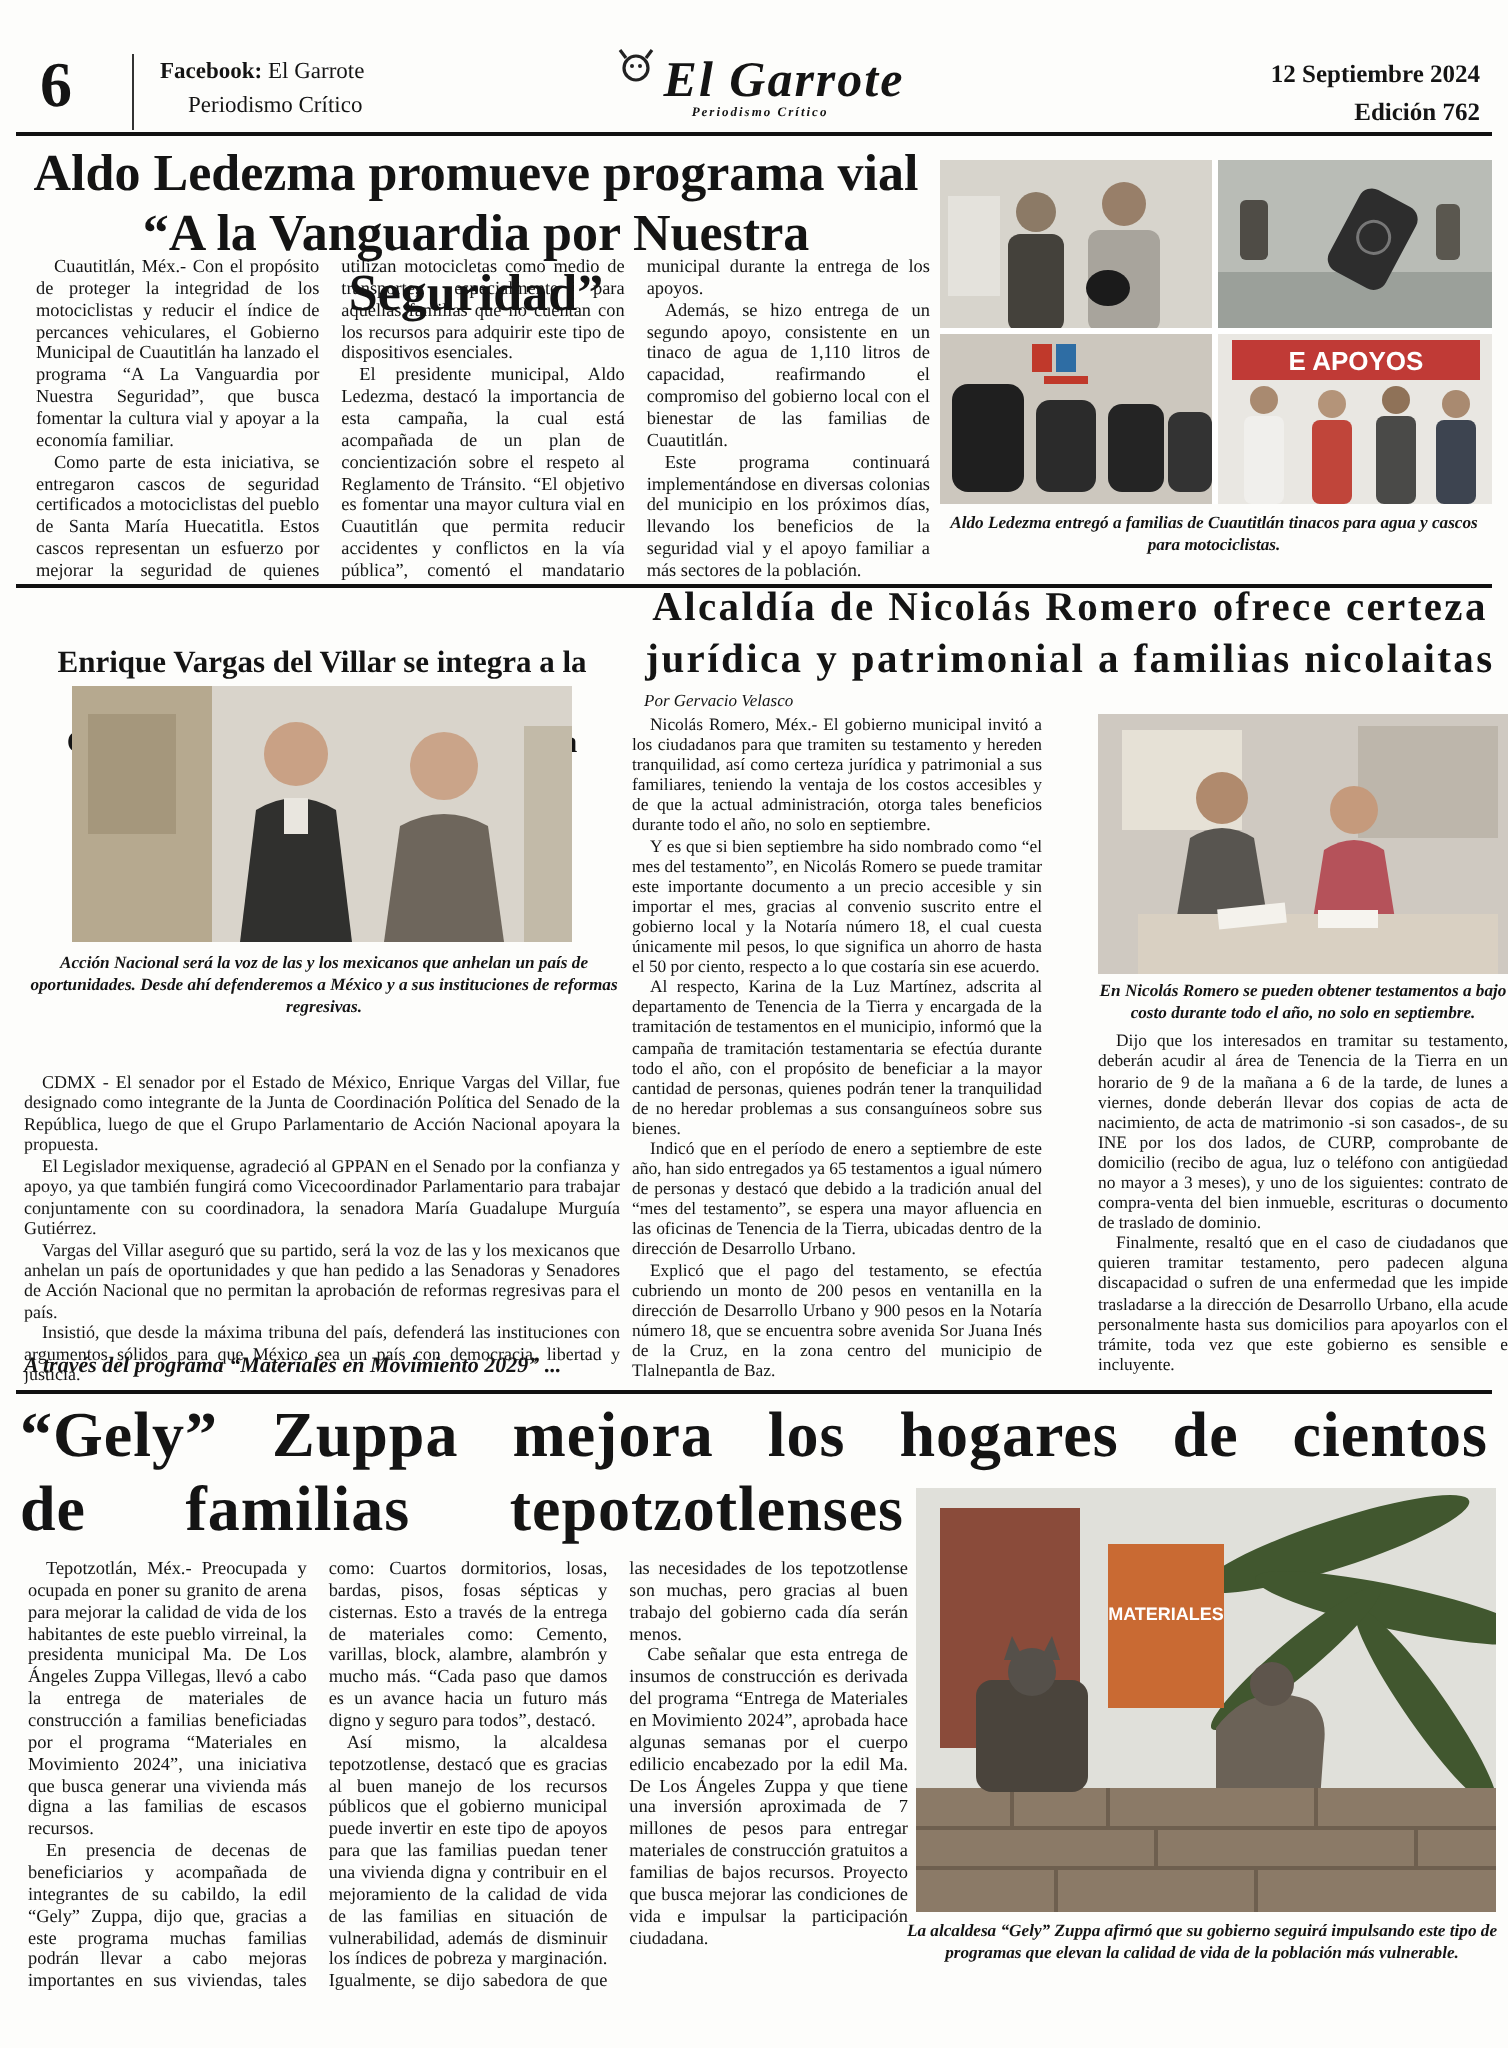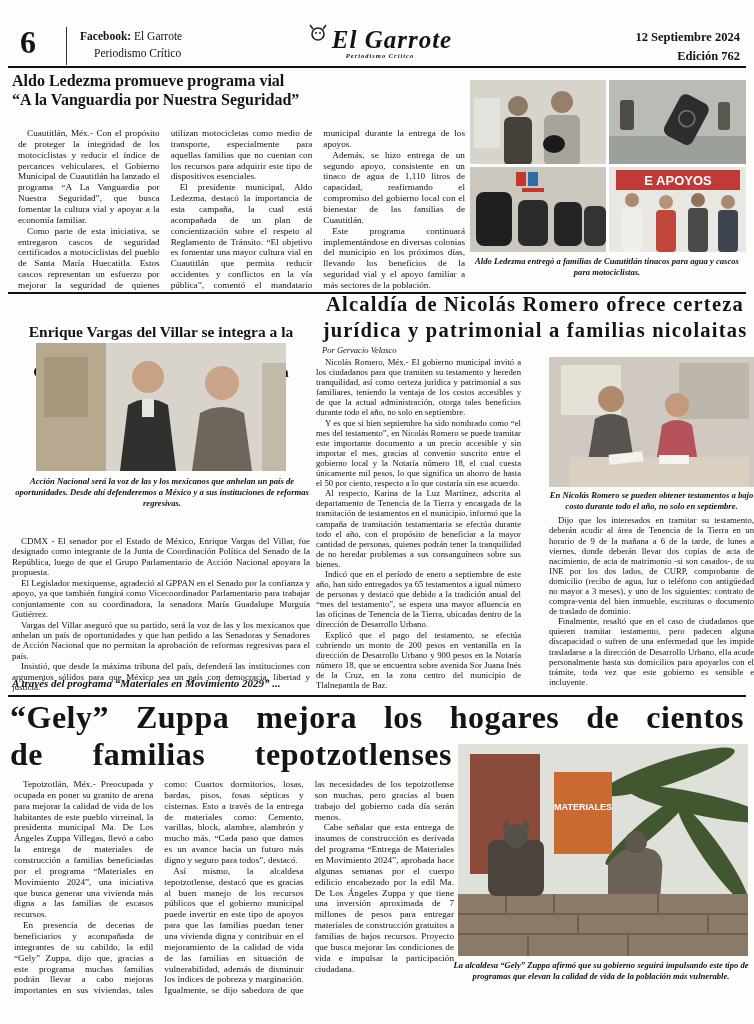--- a/index.html
+++ b/index.html
@@ -11,21 +11,21 @@
   
   .pageno{left:20px;top:24px;font-size:32px;font-weight:bold;}
   .vrule{left:66px;top:27px;width:1px;height:38px;background:#333;position:absolute;}
   .fbblock{left:80px;top:28px;font-size:11.5px;line-height:1.5;position:absolute;}
   .fbblock .fb2{padding-left:14px;}
   .logoblock{left:295px;top:24px;width:170px;text-align:center;position:absolute;}
   .logotext{font-size:25px;font-weight:bold;font-style:italic;letter-spacing:1px;}
   .logosub{font-size:6.5px;font-weight:bold;font-style:italic;letter-spacing:1px;margin-top:-2px;}
   .dateblock{right:14px;top:28px;text-align:right;font-size:12.5px;font-weight:bold;line-height:1.5;position:absolute;}
   
-  .a1-headline{left:12px;top:72px;width:452px;text-align:left;font-size:16px;font-weight:bold;line-height:1.16;}
+  .a1-headline{left:12px;top:72px;width:452px;text-align:center;font-size:26px;font-weight:bold;line-height:1.16;}
   .photo-frame{position:absolute;overflow:hidden;background:#e5e5e5;}
   .caption{font-size:8.6px;font-weight:bold;font-style:italic;text-align:center;line-height:1.3;}
   .bodytext{font-size:9.2px;line-height:1.18;text-align:justify;overflow:hidden;}
   .bodytext p{margin:0;text-indent:9px;}
   .cols3{column-count:3;column-gap:11px;}
   
   .a2-headline{left:10px;top:298px;width:302px;text-align:center;font-size:15.5px;font-weight:bold;line-height:1.3;margin-top:24px;}
   .a2-body{left:12px;top:536px;width:298px;height:162px;font-size:9px;line-height:1.16;}
   
   .a3-headline{left:316px;top:291px;width:438px;text-align:center;font-size:20.5px;font-weight:bold;letter-spacing:1.2px;line-height:1.27;}

